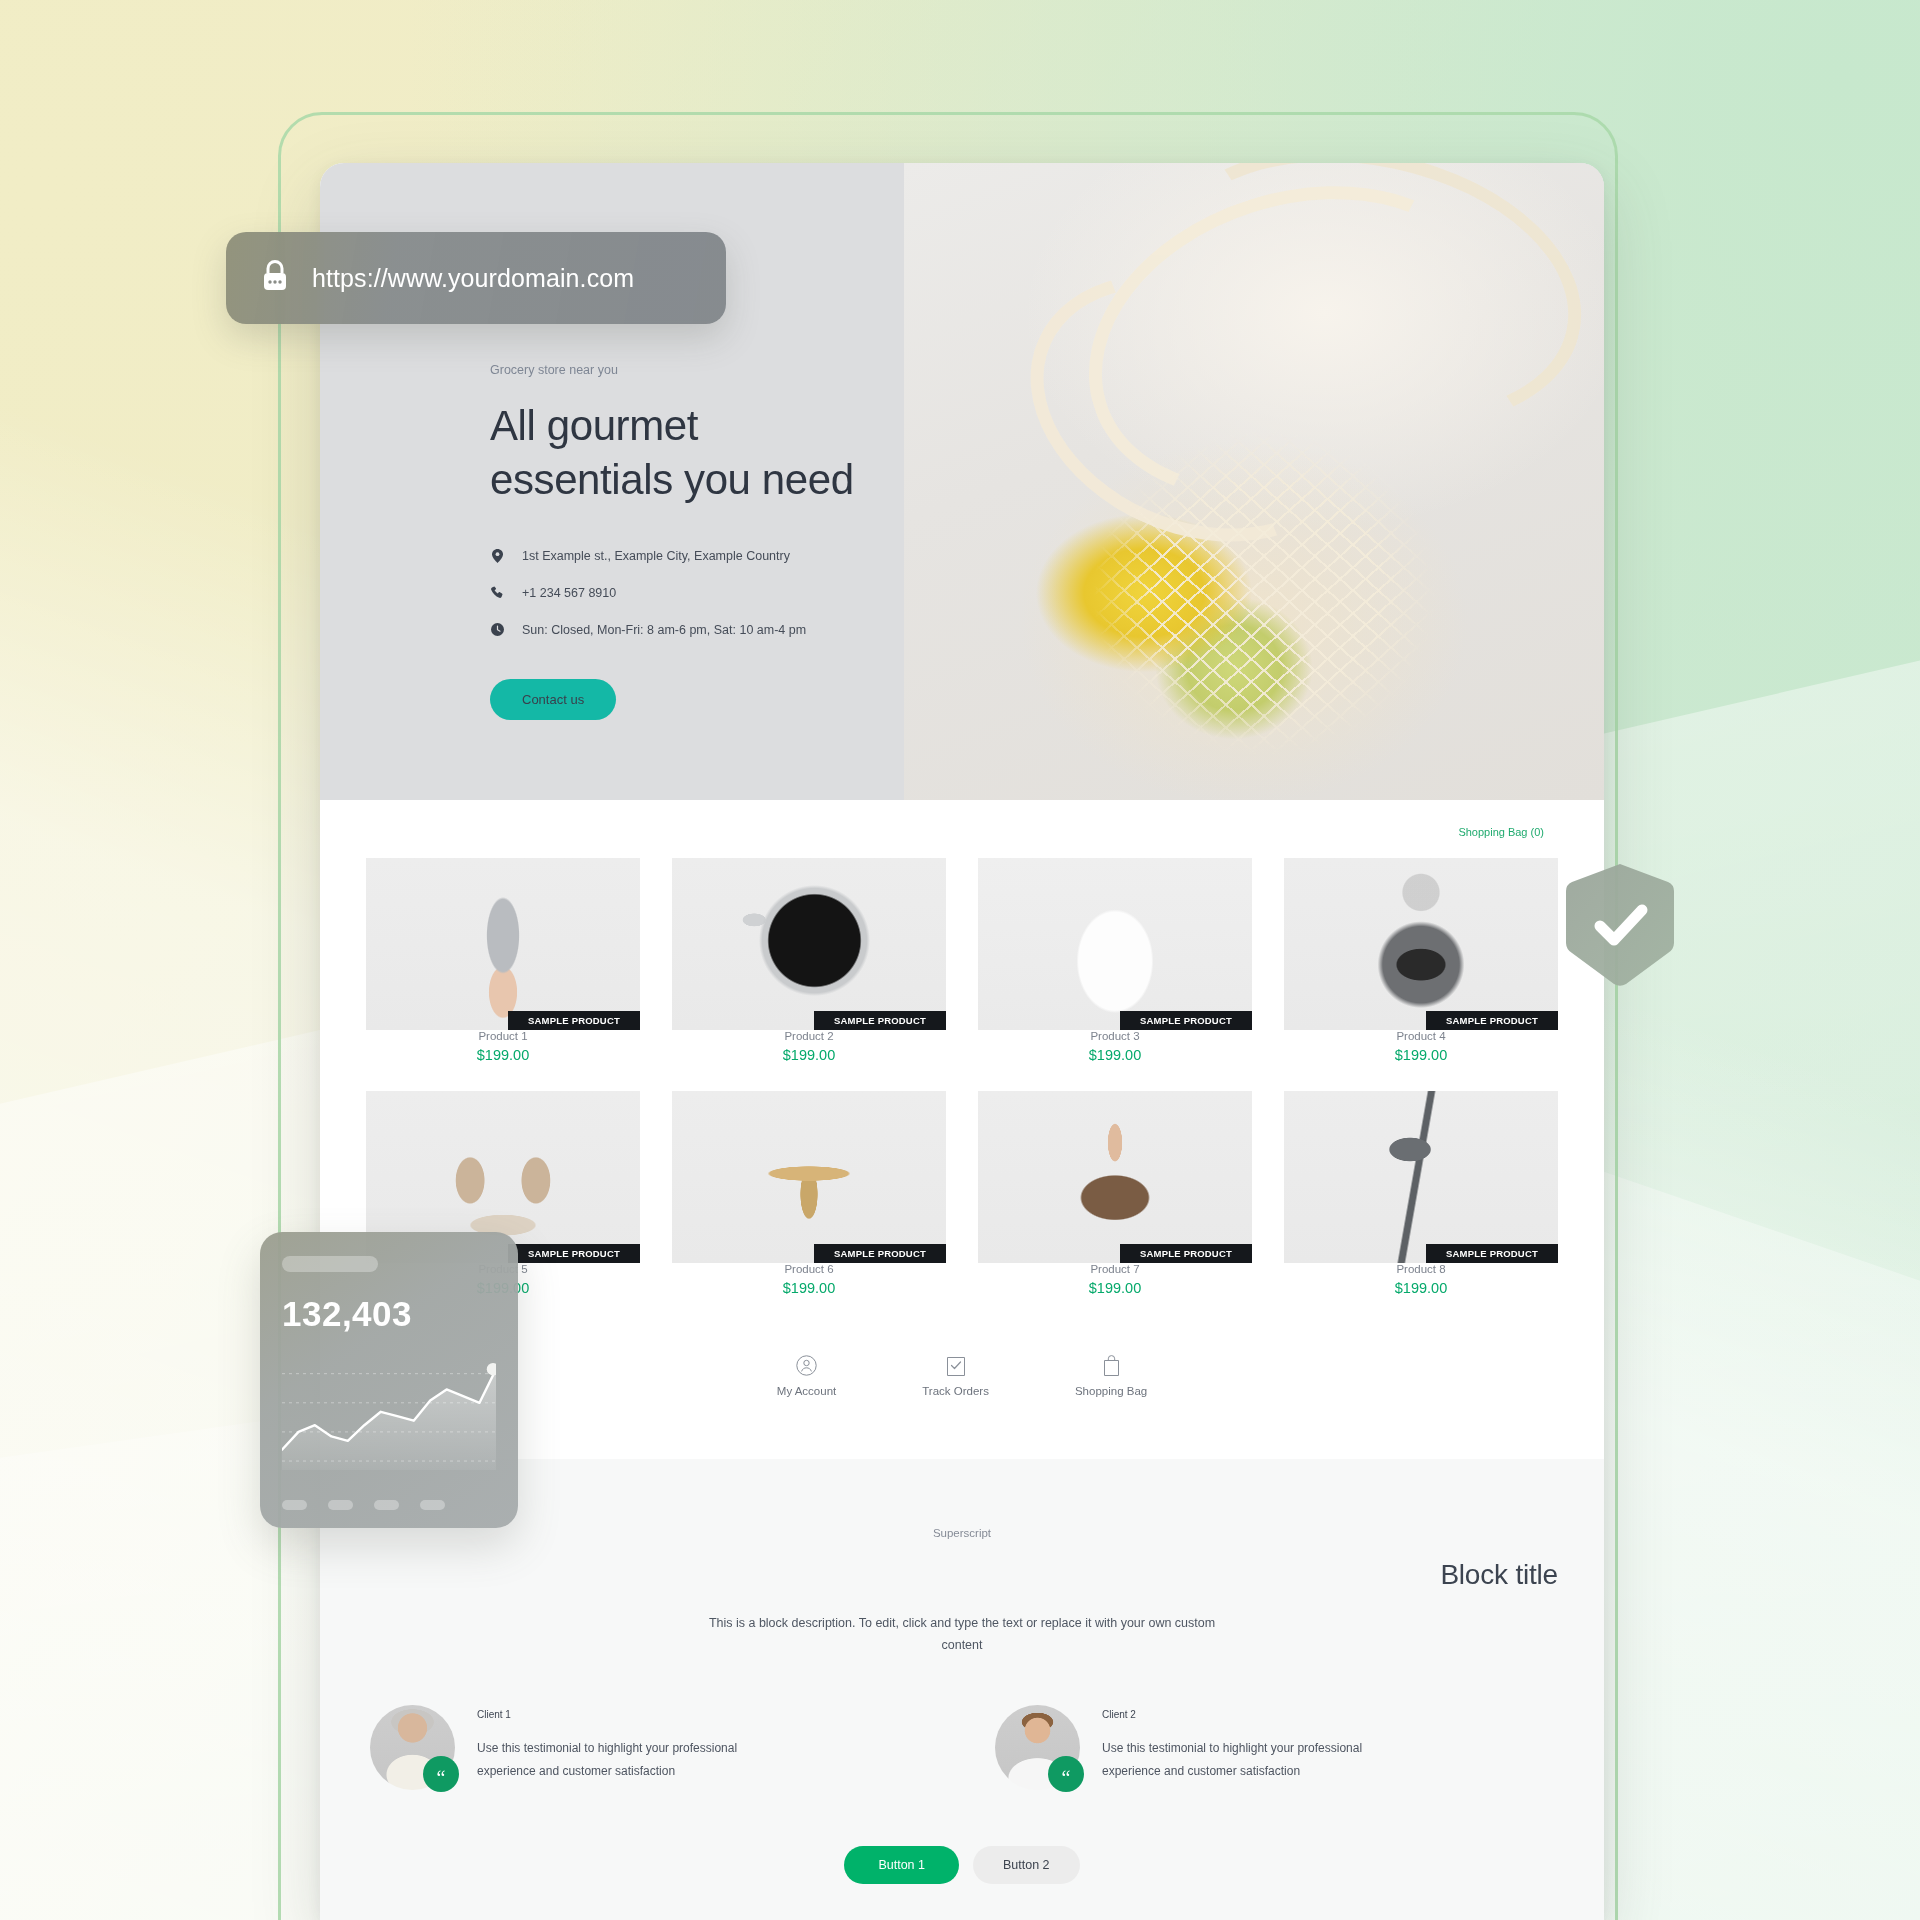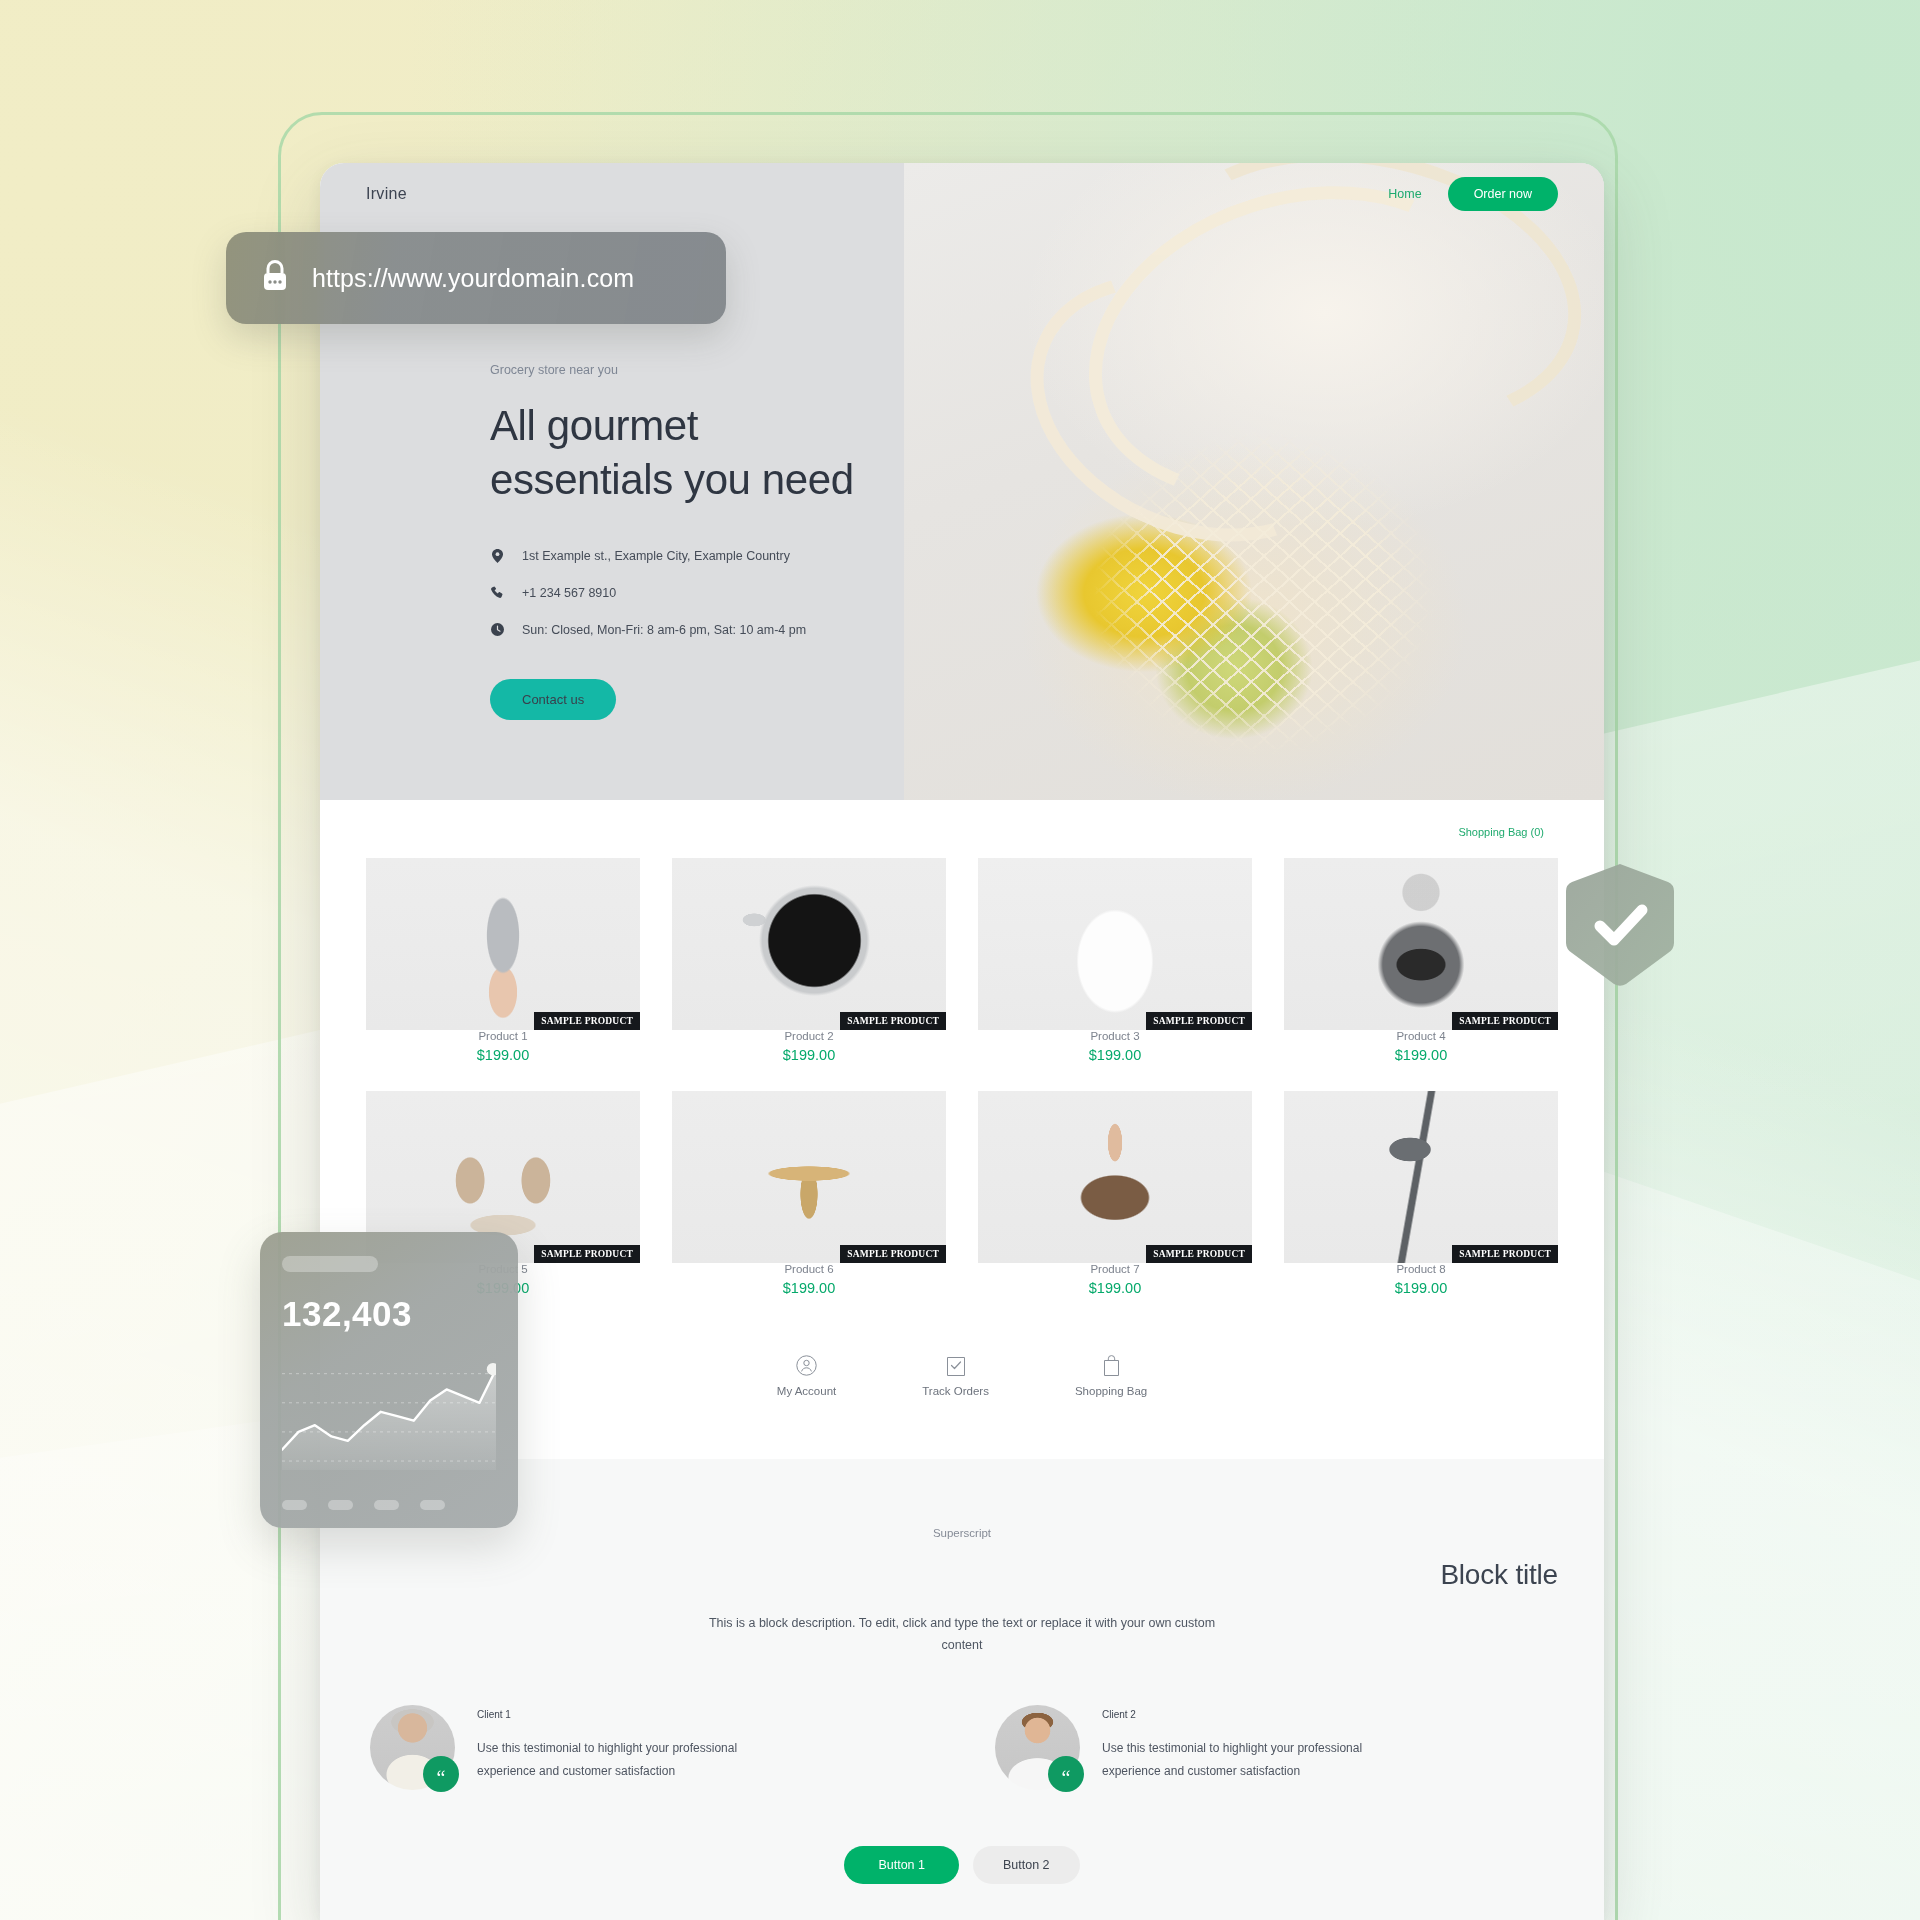--- a/index.html
+++ b/index.html
@@ -109,21 +109,21 @@
   
   .shop { background:#fff; padding:22px 46px 0; }
   .shop-tools { text-align:right; padding-right:14px; }
   .bag-link { font-size:11px; color:#1faa6e; text-decoration:none; display:inline-block; }
   .sortby { margin-top:12px; font-size:11.5px; color:#717884; letter-spacing:.7px; cursor:pointer; }
   .grid { display:grid; grid-template-columns:repeat(4,1fr); gap:28px 32px; margin-top:18px; }
   .card { cursor:pointer; }
   .thumb { position:relative; width:100%; height:172px; overflow:hidden; background:#ededed; }
   .tag {
     position:absolute; right:0; bottom:0; background:#15181c; color:#fff;
-    font-size:9.5px; font-weight:bold; padding:4px 7px; letter-spacing:.2px;font-family:Liberation Serif, serif;
+    font-size:9.5px; font-weight:bold; padding:4px 20px; letter-spacing:.2px;
   }
   .p-name { text-align:center; font-size:11.5px; color:#7d838e; }
   .p-price { text-align:center; font-size:14.5px; color:#05a96b; margin-top:5px; }
 
   .util { display:flex; justify-content:center; gap:86px; padding:58px 0 62px; }
   .util-item { text-align:center; cursor:pointer; }
   .util-ico { height:22px; display:flex; justify-content:center; align-items:center; color:#8a9099; }
   .util-lbl { font-size:11.5px; color:#6d737d; margin-top:9px; }
 
   
@@ -207,27 +207,20 @@
 <div class="browser">
 
   <section class="hero">
     <div class="hero-photo">
       <div class="strap s1"></div>
       <div class="strap s2"></div>
       <div class="strap s3"></div>
       <div class="mesh"></div>
     </div>
 
-    <div class="topbar">
-      <div class="logo">Irvine</div>
-      <div class="nav-right">
-        <a class="nav-link" href="#">Home</a>
-        <button class="btn-order">Order now</button>
-      </div>
-    </div>
 
     <div class="hero-copy">
       <div class="eyebrow">Grocery store near you</div>
       <h1 class="hero-title">
         <span>All gourmet</span><br>
         <span>essentials you need</span>
       </h1>
 
       <div class="contact-list">
         <div class="c-row">

